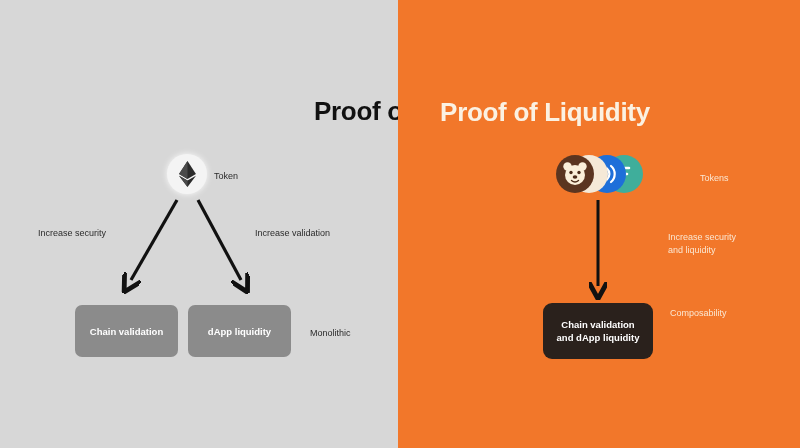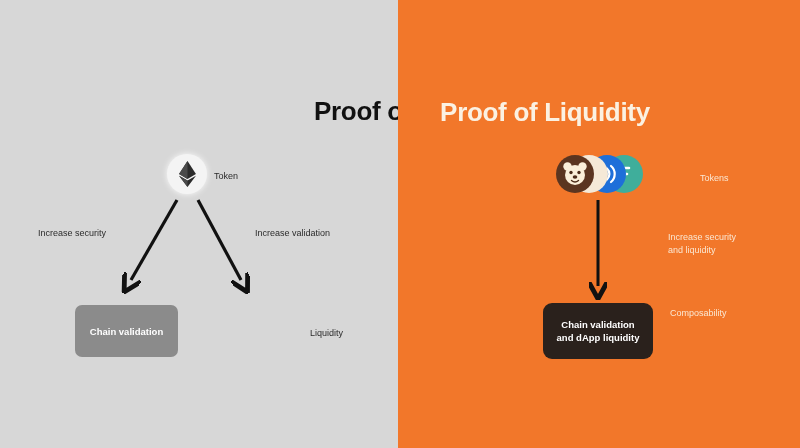--- a/index.html
+++ b/index.html
@@ -172,22 +172,23 @@
       <marker id="arrowhead-dark" markerWidth="6" markerHeight="6" refX="1.2" refY="3" orient="auto">
         <path d="M0,0 L5.5,3 L0,6" fill="none" stroke="#111111" stroke-width="1.5" stroke-linecap="round" stroke-linejoin="round"></path>
       </marker>
     </defs>
     <line x1="177" y1="200" x2="131" y2="280" stroke="#111111" stroke-width="3.2" marker-end="url(#arrowhead-dark)"></line>
     <line x1="198" y1="200" x2="241" y2="280" stroke="#111111" stroke-width="3.2" marker-end="url(#arrowhead-dark)"></line>
   </svg>
 
   <div class="result-box box-gray" id="box-chain-validation">Chain validation</div>
 
-
-  <div class="side-label label-dark" id="label-monolithic">Liquidity</div>
+  <div class="result-box box-gray" id="box-dapp-liquidity">dApp liquidity</div>
+
+  <div class="side-label label-dark" id="label-monolithic">Monolithic</div>
 
   <div class="panel" id="panel-right">
   </div>
 
   <div class="panel-title" id="title-right" style="left:376px; width:338px;">Proof of Liquidity</div>
 
   <div class="coin" id="coin-teal">
     <svg width="20" height="20" viewBox="0 0 20 20">
       <path d="M6 16 L6 4 L15 4 M6 10 L13 10" stroke="#ffffff" stroke-width="2.6" fill="none" stroke-linecap="round"></path>
     </svg>

